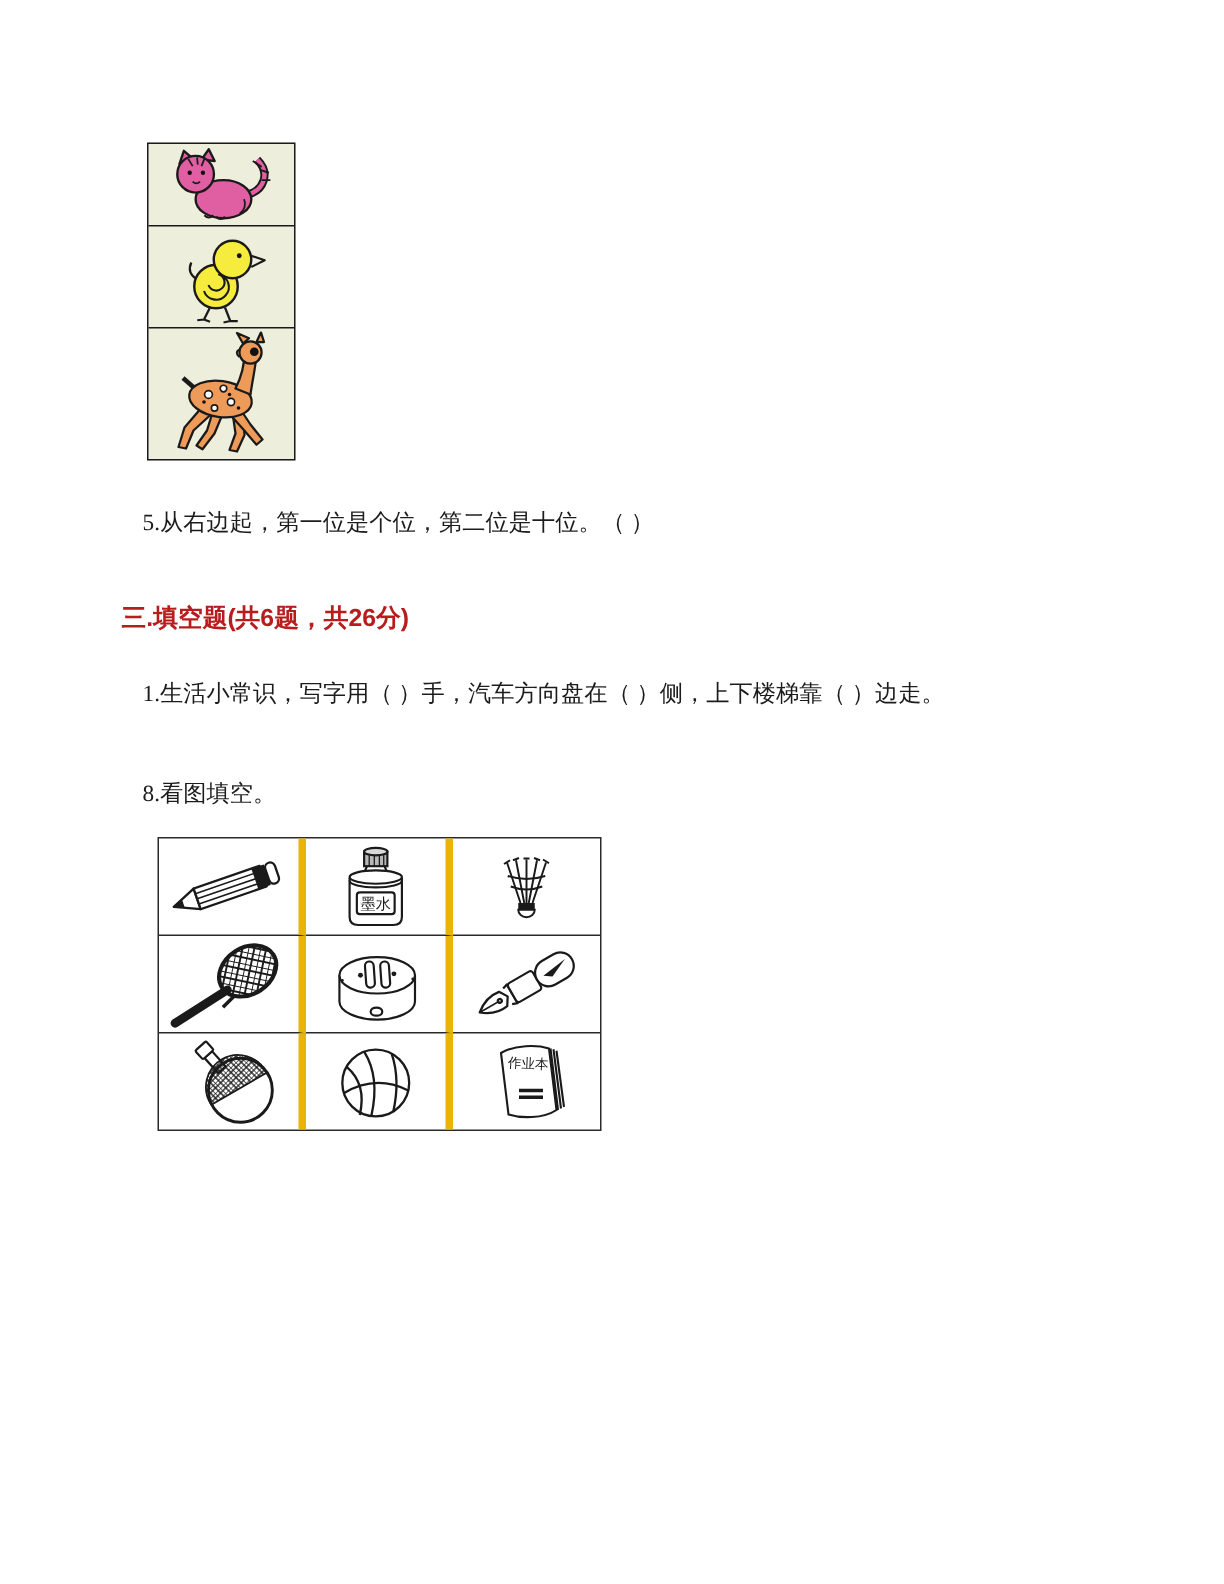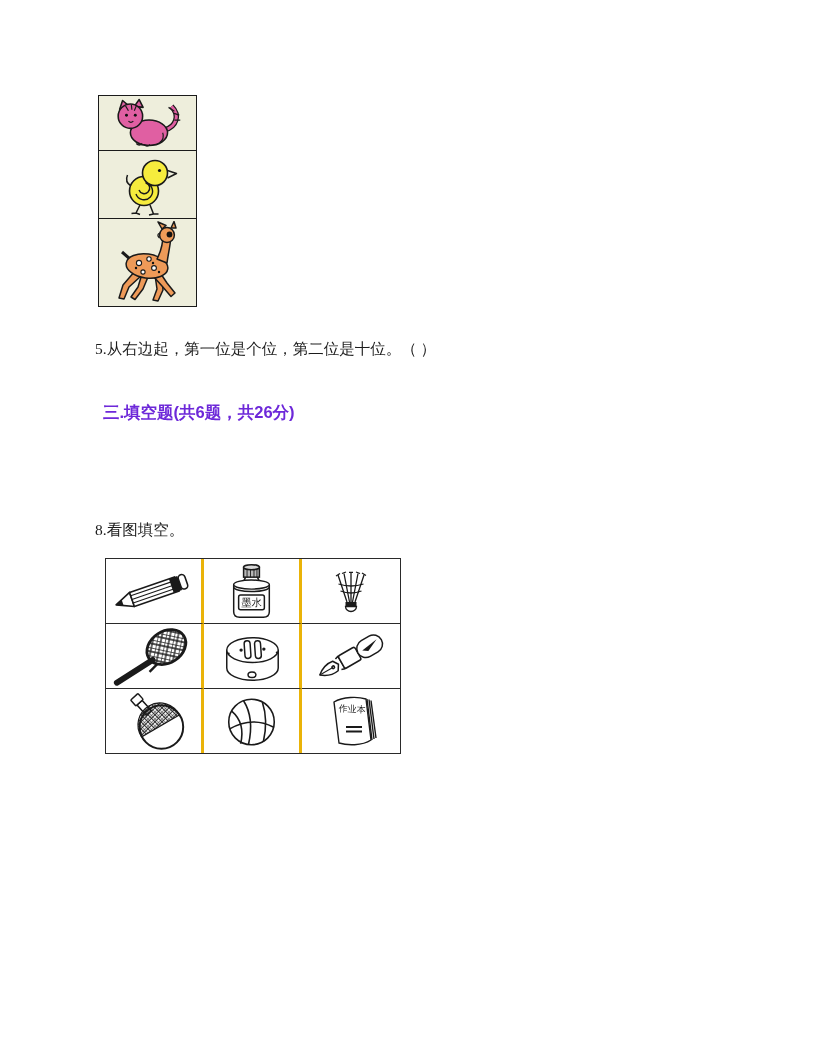--- a/index.html
+++ b/index.html
@@ -2,40 +2,40 @@
 <html><head>
 <meta charset="utf-8">
 <style>
   html,body{margin:0;padding:0;background:#ffffff;}
   .page{
     position:relative;width:652px;height:1056px;background:#ffffff;
     font-family:"Liberation Serif","DejaVu Serif",serif;color:#1c1c1c;overflow:hidden;
   }
   .qtext{position:absolute;left:95px;font-size:15.5px;line-height:21px;white-space:pre;}
   .qheader{
-    position:absolute;left:103px;font-size:16.5px;line-height:22px;font-weight:bold;
-    font-family:"Liberation Sans","DejaVu Sans",sans-serif;color:#6d28d9;
+    position:absolute;left:81px;font-size:16.5px;line-height:22px;font-weight:bold;
+    font-family:"Liberation Sans","DejaVu Sans",sans-serif;color:#b91c1c;
   }
   
   .animal-table{
     position:absolute;left:98px;top:95px;width:97px;
     border:1px solid #1a1a1a;background:#eeeedc;
   }
   .animal-cell{display:flex;align-items:center;justify-content:center;border-bottom:1px solid #1a1a1a;}
   .animal-cell.c1{height:54px;}
   .animal-cell.c2{height:67px;}
   .animal-cell.c3{height:87px;border-bottom:none;}
   
   .pic-grid{
     position:absolute;left:105px;top:558px;background:#ffffff;
     display:grid;grid-template-columns:98px 98px 98px;grid-template-rows:65px 65px 64px;
     border:1px solid #2a2a2a;
   }
   .gcell{
-    border-right:3px solid #eab308;border-bottom:1px solid #2a2a2a;
+    border-right:5px solid #eab308;border-bottom:1px solid #2a2a2a;
     display:flex;align-items:center;justify-content:center;overflow:hidden;
   }
   .gcell:nth-child(3n){border-right:none;}
   .gcell:nth-child(n+7){border-bottom:none;}
   svg{display:block;}
   svg text{font-family:"Liberation Serif","DejaVu Serif",serif;}
 </style>
 </head>
 <body>
 
@@ -108,20 +108,21 @@
           <circle cx="54" cy="51" r="1.2" fill="#111" stroke="none"></circle>
         </g>
       </svg>
     </div>
   </div>
 
   <div class="qtext" style="top:338px;">5.从右边起，第一位是个位，第二位是十位。（ ）</div>
 
   <div class="qheader" style="top:401px;">三.填空题(共6题，共26分)</div>
 
+  <div class="qtext" style="top:452px;">1.生活小常识，写字用（ ）手，汽车方向盘在（ ）侧，上下楼梯靠（ ）边走。</div>
   <div class="qtext" style="top:519px;">8.看图填空。</div>
 
   <div class="pic-grid">
 
     <div class="gcell">
       <svg width="96" height="63" viewBox="0 0 96 63">
         <g stroke="#1a1a1a" fill="none" stroke-width="1.6" stroke-linejoin="round" transform="rotate(-19 48 32)">
           <polygon points="8,32 25,24.5 25,39.5" fill="#fff"></polygon>
           <polygon points="8,32 15,29 15,35" fill="#1a1a1a" stroke="none"></polygon>
           <rect x="25" y="24.5" width="48" height="15" fill="#fff"></rect>

